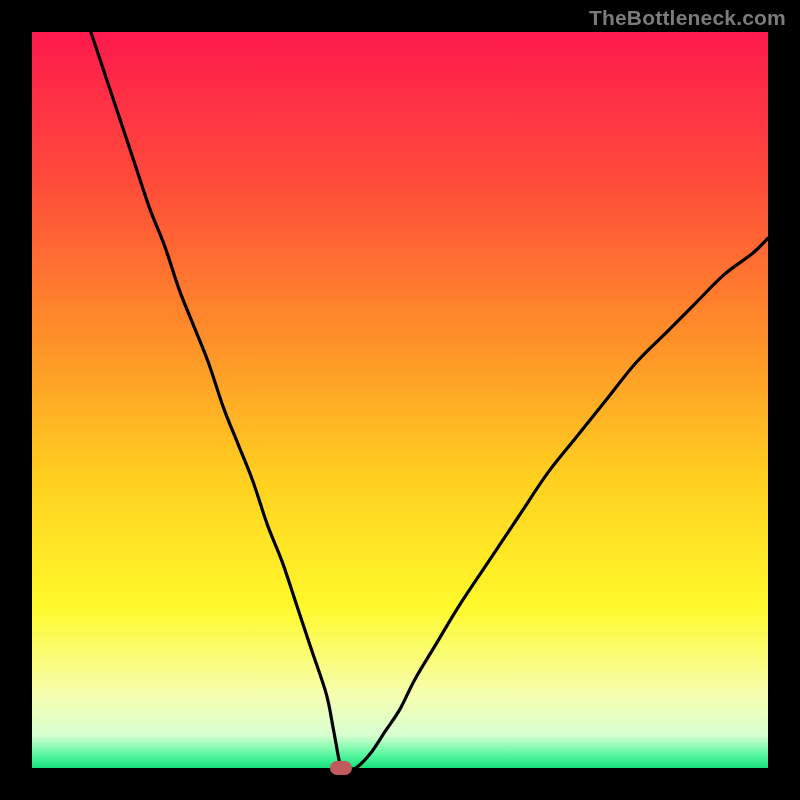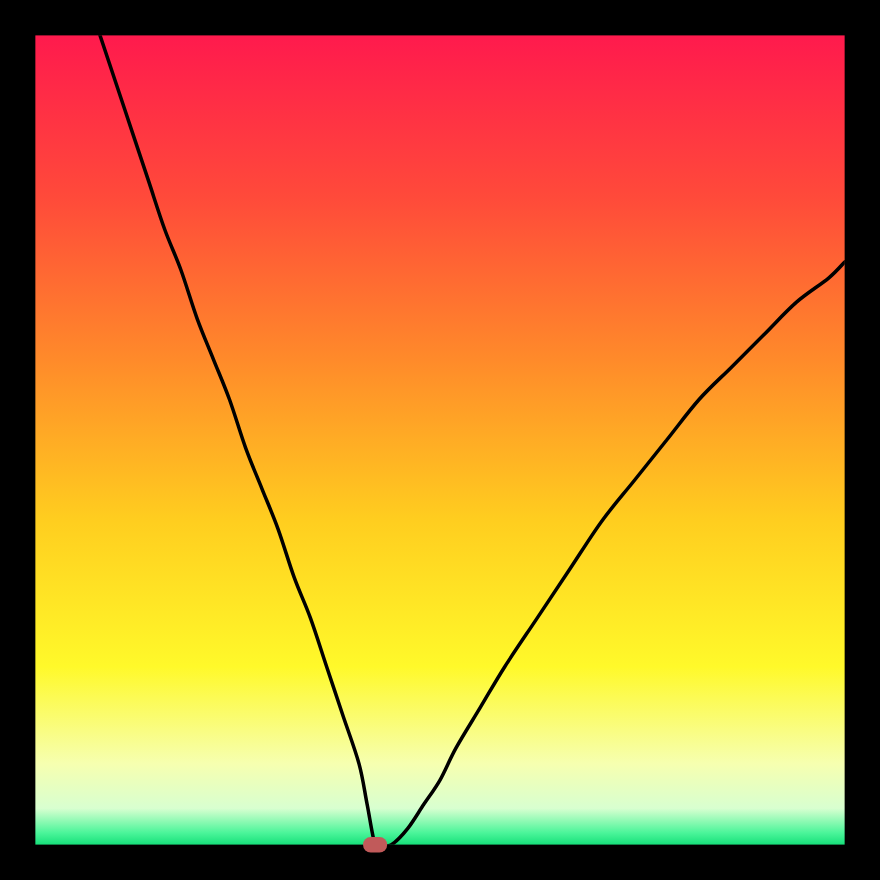--- a/index.html
+++ b/index.html
@@ -43,20 +43,21 @@
     border-radius: 7px;
     transform: translate(-50%, -50%);
     z-index: 5;
   }
 </style>
 </head>
 <body>
 
 <div class="frame">
 
+  <div class="watermark">TheBottleneck.com</div>
 
   <svg class="plot" viewBox="0 0 736 736" preserveAspectRatio="none">
     <defs>
       <linearGradient id="bg-grad" x1="0" y1="0" x2="0" y2="1">
       <stop offset="0%" stop-color="#ff1a4d"></stop>
           <stop offset="20%" stop-color="#ff4a3a"></stop>
           <stop offset="40%" stop-color="#ff8a2a"></stop>
           <stop offset="60%" stop-color="#ffce1f"></stop>
           <stop offset="78%" stop-color="#fff92a"></stop>
           <stop offset="90%" stop-color="#f6ffb0"></stop>

